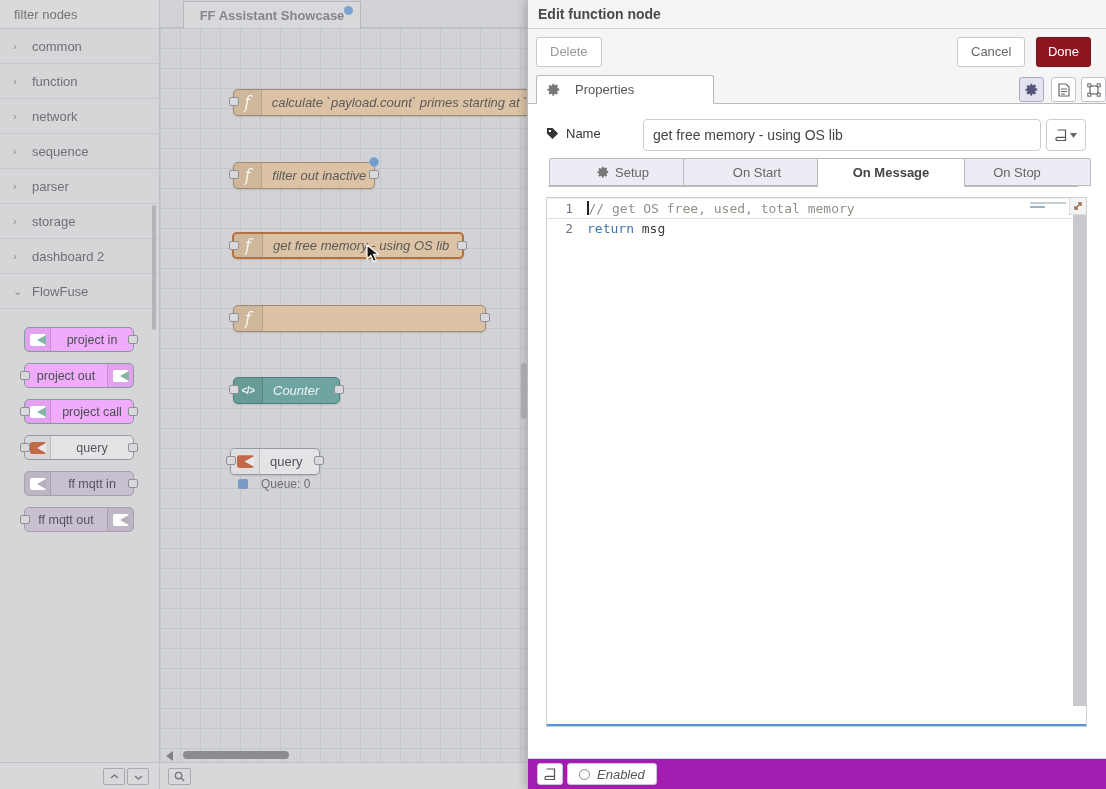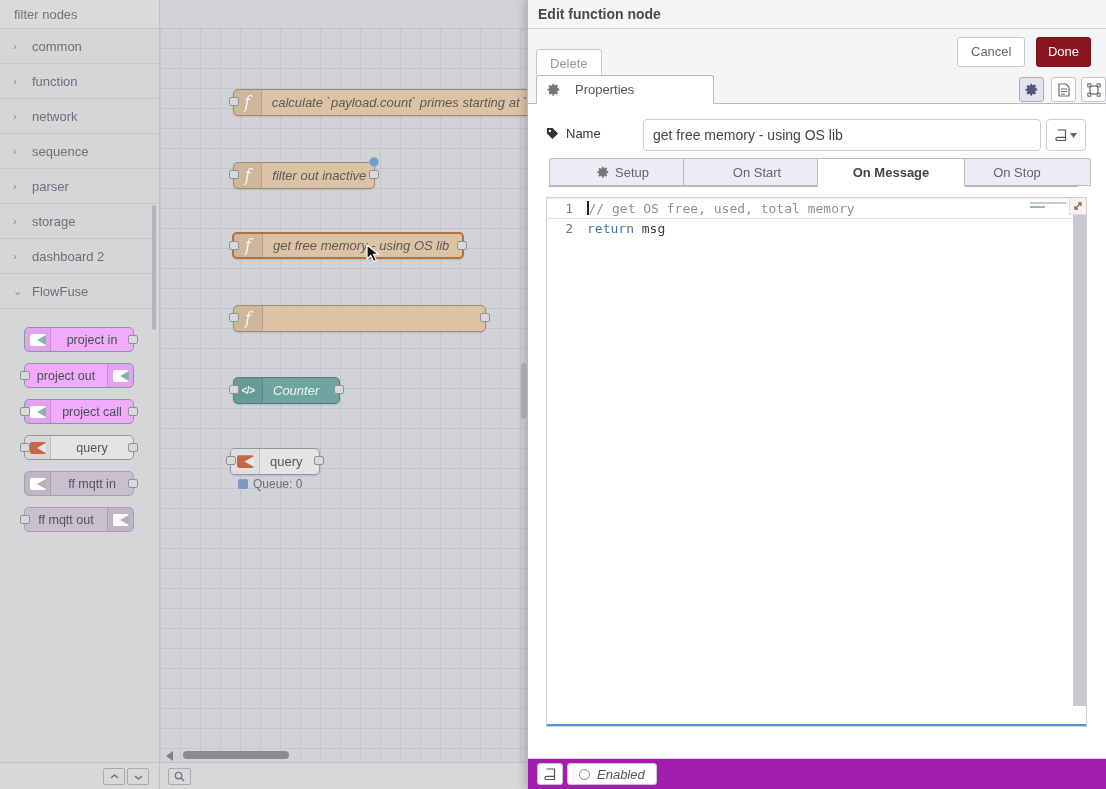--- a/index.html
+++ b/index.html
@@ -70,21 +70,21 @@
   .fnode.teal { background:#6fa5a0; border-color:#527e79; }
   .fnode.teal .ficon { font-family:"Liberation Sans",sans-serif; font-style:normal;
     font-size:10px; font-weight:bold; letter-spacing:-0.5px; }
   .fnode.teal .flabel { color:#eef4f3; }
   .fnode.white { background:#e4e4e6; border-color:#97989c; }
   .fnode.white .flabel { font-style:normal; color:#55565a; }
   .fnode.white .ficon { background:#dfdfe1; }
   .fnode .chgdot { position:absolute; right:-5px; top:-6px; width:10px; height:10px;
     border-radius:50%; background:#6f9cc9; border:1px solid #8fb3d6; }
   #nodestatus { position:absolute; left:78px; top:477px; display:flex; align-items:center;
-    gap:5px; }
+    gap:13px; }
   #nodestatus .sdot { width:10px; height:10px; border-radius:2px; background:#7a9cc4; }
   #nodestatus .stext { font-size:12px; color:#6e6f73; }
   #hscroll-thumb { position:absolute; left:23px; top:751px; width:106px; height:8px;
     background:#8b8c90; border-radius:4px; cursor:pointer; }
   #hscroll-arrow { position:absolute; left:6px; top:751px; width:0; height:0;
     border-top:5px solid transparent; border-bottom:5px solid transparent;
     border-right:7px solid #808186; cursor:pointer; }
   #mouse-cursor { position:absolute; left:206px; top:244px; z-index:50; }
 
   #draghandle { position:absolute; left:521px; top:363px; width:6px; height:56px;
@@ -92,21 +92,21 @@
 
   
   #tray { position:absolute; left:527px; top:0; width:579px; height:789px; background:#fff;
     border-left:1px solid #b9b9bd; box-shadow:-3px 0 8px rgba(0,0,0,0.18); }
   #tray-header { height:29px; background:#f5f5f6; border-bottom:1px solid #d4d4d6;
     line-height:28px; padding-left:10px; font-size:14px; font-weight:bold; color:#4a4a4a; }
   #tray-toolbar { position:relative; height:46px; background:#f5f5f6; }
   .btn { position:absolute; top:8px; height:30px; line-height:28px; padding:0 13px;
     border:1px solid #c8c8cc; border-radius:3px; background:#fff; font-size:13px;
     color:#666; cursor:pointer; text-align:center; }
-  #btn-delete { left:8px; color:#999;margin-top:12px; }
+  #btn-delete { left:8px; color:#999; }
   #btn-cancel { left:429px; }
   #btn-done { left:508px; width:55px; padding:0; background:#8c1620; border-color:#76121b;
     color:#fff; }
   #props-row { position:relative; height:29px; background:#f5f5f6;
     border-bottom:1px solid #b9b9bd; }
   #props-tab { position:absolute; left:8px; top:0; width:178px; height:29px; background:#fff;
     border:1px solid #b9b9bd; border-bottom:1px solid #fff; border-radius:3px 3px 0 0;
     display:flex; align-items:center; gap:15px; padding-left:10px; font-size:13px;
     color:#555; z-index:2; cursor:pointer; }
   .mini-btn { position:absolute; top:2px; width:25px; height:25px; background:#fff;
@@ -292,20 +292,26 @@
       <svg width="9" height="8" viewBox="0 0 9 8">
           <polyline points="1,3 4.5,6 8,3" fill="none" stroke="#77787c" stroke-width="1.5"></polyline>
         </svg>
     </div>
   </div>
 </div>
 
 <div id="canvas">
   <div id="grid"></div>
 
+  <div id="tabbar">
+    <div id="flowtab">
+      <span class="tlabel">FF Assistant Showcase</span>
+      <span class="moddot"></span>
+    </div>
+  </div>
 
   <div class="fnode" style="left:73px; top:89px; width:300px;">
     <span class="port l" style="left:-5px;"></span>
     <span class="ficon">f</span>
     <span class="flabel">calculate `payload.count` primes starting at `p</span>
   </div>
 
   <div class="fnode" style="left:73px; top:162px; width:142px;">
     <span class="port l"></span>
     <span class="ficon">f</span>

